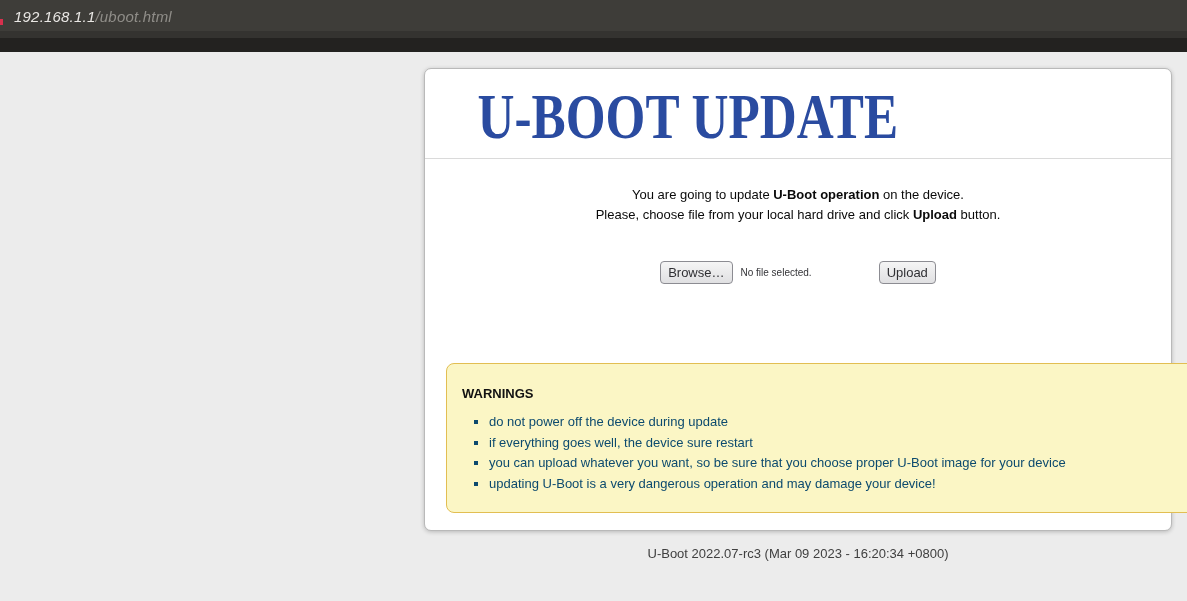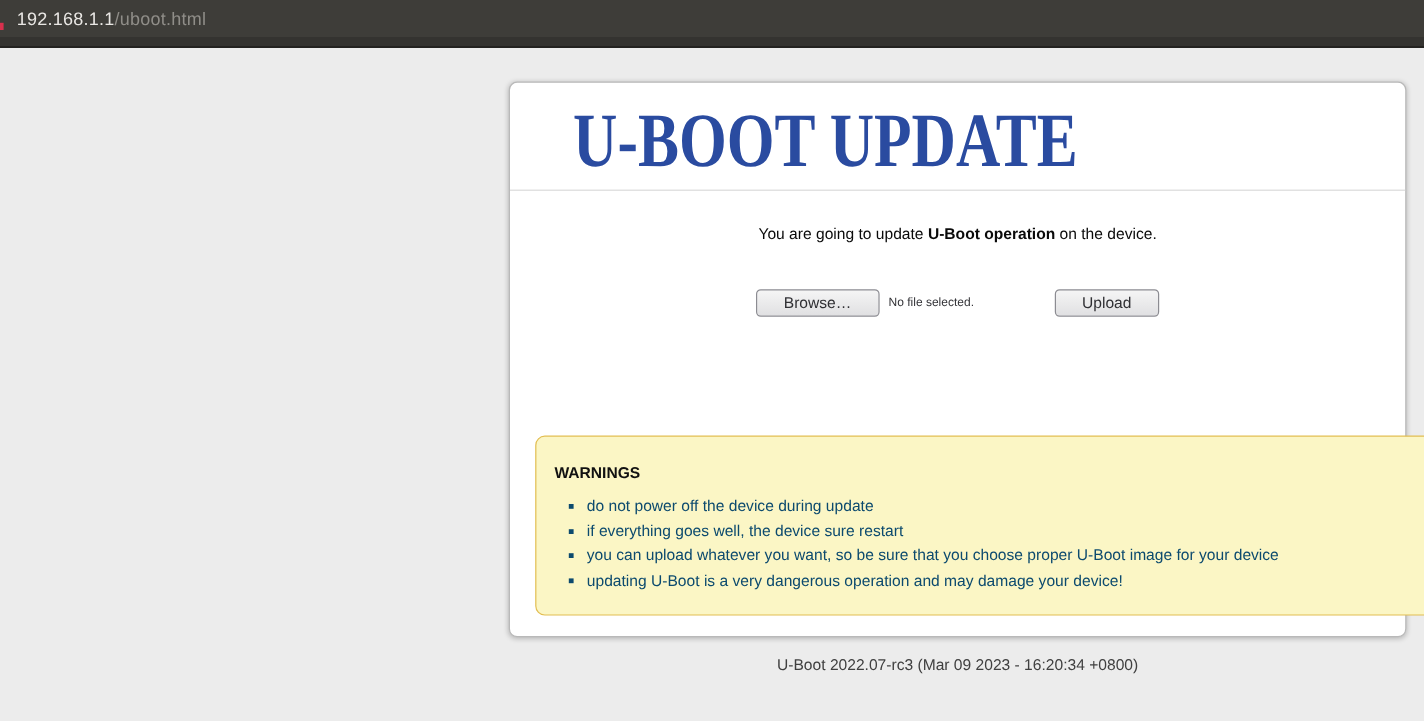--- a/index.html
+++ b/index.html
@@ -6,25 +6,26 @@
   body {
     width: 1187px; height: 601px;
     position: relative;
     background: var(--page-bg, #ececec);
     font-family: "Liberation Sans", sans-serif;
     overflow: hidden;
   }
 
   
   .topbar {
-    position: absolute; top: 0; left: 0; width: 100%; height: 40px;
+    position: absolute; top: 0; left: 0; width: 100%; height: 52px;
     background: linear-gradient(to bottom,
       var(--topbar-bg, #3e3d39) 0, var(--topbar-bg, #3e3d39) 31px,
       #343330 31px, #343330 38px,
       #232220 38px, #232220 40px);
+    font-style: italic;
   }
   .rec-tick {
     position: absolute; left: 0; top: 19px; width: 3px; height: 6px;
     background: #d8304d;
   }
   .url {
     position: absolute; left: 14px; top: 8px;
     font-size: 15px; letter-spacing: .2px; white-space: pre;
   }
   .url .host { color: #e9e7e4; }
@@ -60,21 +61,21 @@
   .b { font-weight: bold; }
 
   .form-row {
     margin-top: 36px;
     display: flex; justify-content: center; align-items: center;
   }
   .file-input { display: inline-flex; align-items: center; margin-right: 67px; }
   .btn {
     font-family: "Liberation Sans", sans-serif;
     font-size: 13px; color: #303034;
-    padding: 3px 22px;
+    padding: 3px 7px;
     background: linear-gradient(#f5f5f5, #e0e0e2);
     border: 1px solid #8c8c92; border-radius: 4px;
     cursor: pointer; line-height: 15px;
   }
   .file-status { margin-left: 8px; font-size: 10px; color: #333337; }
 
   .warnbox {
     position: absolute; left: 21px; top: 294px;
     width: 764px; height: 150px; box-sizing: border-box;
     background: var(--warning-bg, #fbf6c5);
@@ -102,20 +103,21 @@
   <span class="url"><span class="host">192.168.1.1</span><span class="path">/uboot.html</span></span>
 </div>
 
 <div class="card">
   <div class="card-header">
     <h1 class="title">U-BOOT UPDATE</h1>
   </div>
 
   <div class="intro">
     <p><span>You are going to update </span><span class="b">U-Boot operation</span><span> on the device.</span></p>
+    <p><span>Please, choose file from your local hard drive and click </span><span class="b">Upload</span><span> button.</span></p>
   </div>
 
   <div class="form-row">
     <span class="file-input">
       <button class="btn">Browse…</button>
       <span class="file-status">No file selected.</span>
     </span>
     <button class="btn">Upload</button>
   </div>
 

